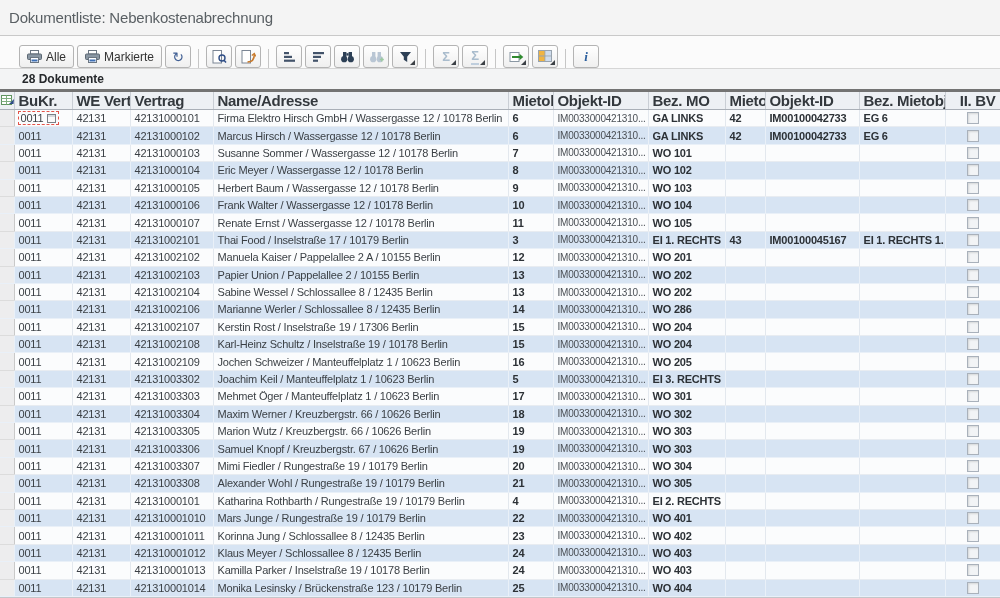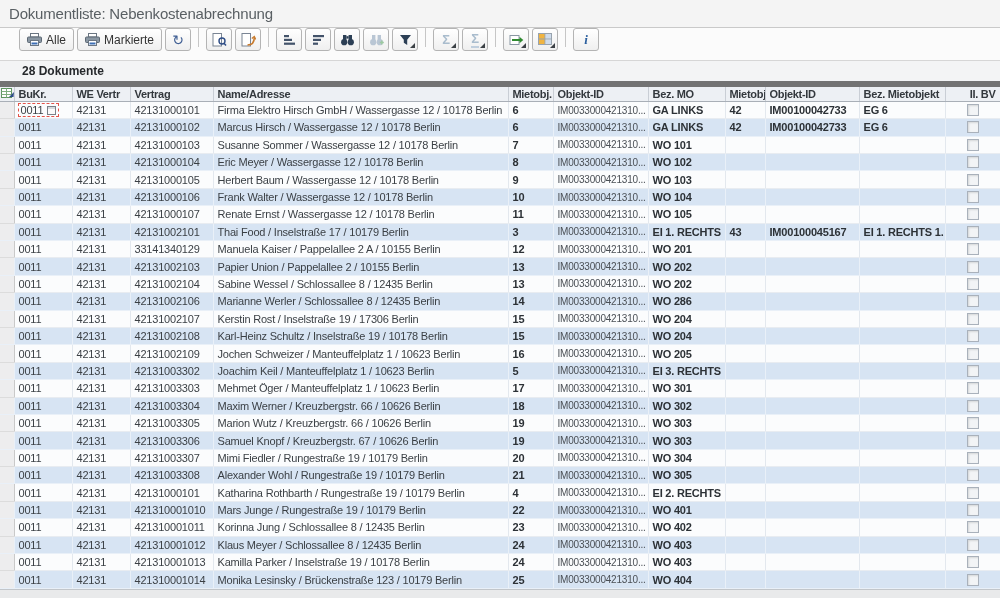--- a/index.html
+++ b/index.html
@@ -1,24 +1,24 @@
 <!DOCTYPE html>
 <html><head>
 <meta charset="utf-8">
 <style>
   * { margin:0; padding:0; box-sizing:border-box; }
   html,body { width:1000px; height:598px; overflow:hidden; background:#fff;
     font-family:"Liberation Sans", sans-serif; }
   
-  .titlebar { height:28px; background:#f4f4f4; border-bottom:1px solid #c9c9c9;
+  .titlebar { height:36px; background:#f4f4f4; border-bottom:1px solid #c9c9c9;
     display:flex; align-items:center; padding-left:9px; }
   .titlebar span { font-size:15px; color:#595f63; letter-spacing:-0.2px; }
   
   .toolbar { height:33px; background:#fbfbfb; border-bottom:1px solid #d6d6d6;
-    display:flex; align-items:flex-start; padding-left:19px; gap:3px; }
+    display:flex; align-items:flex-end; padding-left:19px; gap:3px; }
   .btn { height:23px; background:linear-gradient(#ffffff,#efefef); border:1px solid #b4b4b4;
     border-radius:3px; display:inline-flex; align-items:center; gap:4px; padding:0 7px;
     font-size:12px; color:#333; font-family:inherit; cursor:default; }
   .sq { width:26px; padding:0; justify-content:center; position:relative; }
   .menu::after { content:""; position:absolute; right:2px; bottom:2px; width:0; height:0;
     border-left:5px solid transparent; border-bottom:5px solid #3c4146; }
   .sep { width:1px; height:19px; background:#c6c6c6; margin:0 4px; flex:none; }
   .glyph { font-size:14px; line-height:1; color:#3f5e93; }
   .sum-glyph { font-size:13px; font-weight:700; color:#a9bccd; }
   .sub-glyph { font-size:13px; font-weight:700; color:#a9bccd; border-bottom:2px solid #bfcedd; }
@@ -27,22 +27,22 @@
   
   .countbar { height:20px; background:#f3f4f5; display:flex; align-items:center; padding-left:22px; }
   .countbar span { font-size:12px; font-weight:700; color:#26292c; }
   
   table { table-layout:fixed; border-collapse:collapse; width:1000px; }
   col.c0{width:14px} col.c1{width:58px} col.c2{width:58px} col.c3{width:83px}
   col.c4{width:295px} col.c5{width:45px} col.c6{width:95px} col.c7{width:77px}
   col.c8{width:40px} col.c9{width:94px} col.c10{width:86px} col.c11{width:55px}
   th,td { height:17.4px; padding:0 4px; font-size:11px; letter-spacing:-0.2px;
     white-space:nowrap; overflow:hidden; text-align:left; vertical-align:middle; }
-  thead th { background:#edf0f4; border-top:6px solid #737373; border-right:1px solid #c9ced5;
-    border-bottom:1px solid #a9afb7; font-weight:700; color:#33383d; font-size:11px;
+  thead th { background:#edf0f4; border-top:3px solid #737373; border-right:1px solid #c9ced5;
+    border-bottom:1px solid #a9afb7; font-weight:700; color:#33383d; font-size:15px;
     letter-spacing:-0.3px; }
   thead th.c11 { text-align:right; }
   thead th.c0 { padding:0 1px; }
   td { border-right:1px solid #e3e8ee; border-bottom:1px solid #e8ecf1; color:#3a3f44; }
   tr.white td { background:#fbfcfd; }
   tr.blue td  { background:#d7e4f3; border-right-color:#e9f0f8; border-bottom-color:#e9f0f8; }
   td.k-sel { background:#ededee !important; border-right:1px solid #c9c9c9;
     border-bottom:1px solid #dcdcdc; padding:0; }
   td.k-mietobj1, td.k-bez_mo, td.k-mietobj2, td.k-objekt_id2, td.k-bez_mietobjekt
     { font-weight:700; color:#2c3136; }
@@ -361,21 +361,21 @@
         <td class="c9 k-objekt_id2">IM00100045167</td>
         <td class="c10 k-bez_mietobjekt">EI 1. RECHTS 1.</td>
         <td class="c11 k-ii_bv">
           <div class="cb"></div>
         </td>
       </tr>
       <tr class="white">
         <td class="c0 k-sel"></td>
         <td class="c1 k-bukr">0011</td>
         <td class="c2 k-we_vertr">42131</td>
-        <td class="c3 k-vertrag">33141340129</td>
+        <td class="c3 k-vertrag">42131002102</td>
         <td class="c4 k-name">Manuela Kaiser / Pappelallee 2 A / 10155 Berlin</td>
         <td class="c5 k-mietobj1">12</td>
         <td class="c6 k-objekt_id1">IM0033000421310...</td>
         <td class="c7 k-bez_mo">WO 201</td>
         <td class="c8 k-mietobj2"></td>
         <td class="c9 k-objekt_id2"></td>
         <td class="c10 k-bez_mietobjekt"></td>
         <td class="c11 k-ii_bv">
           <div class="cb"></div>
         </td>

